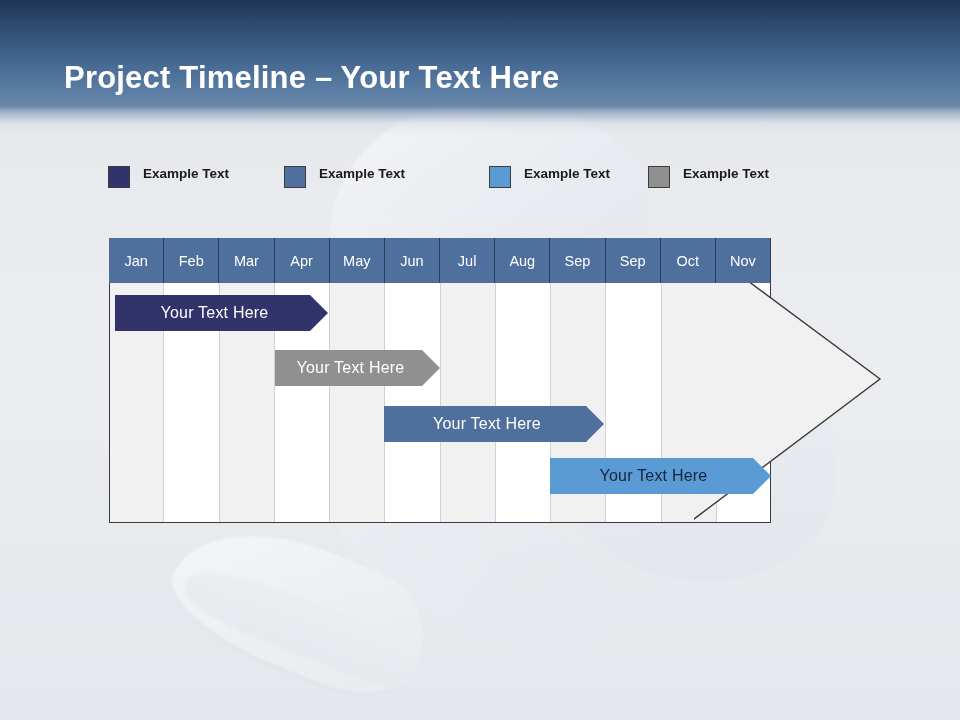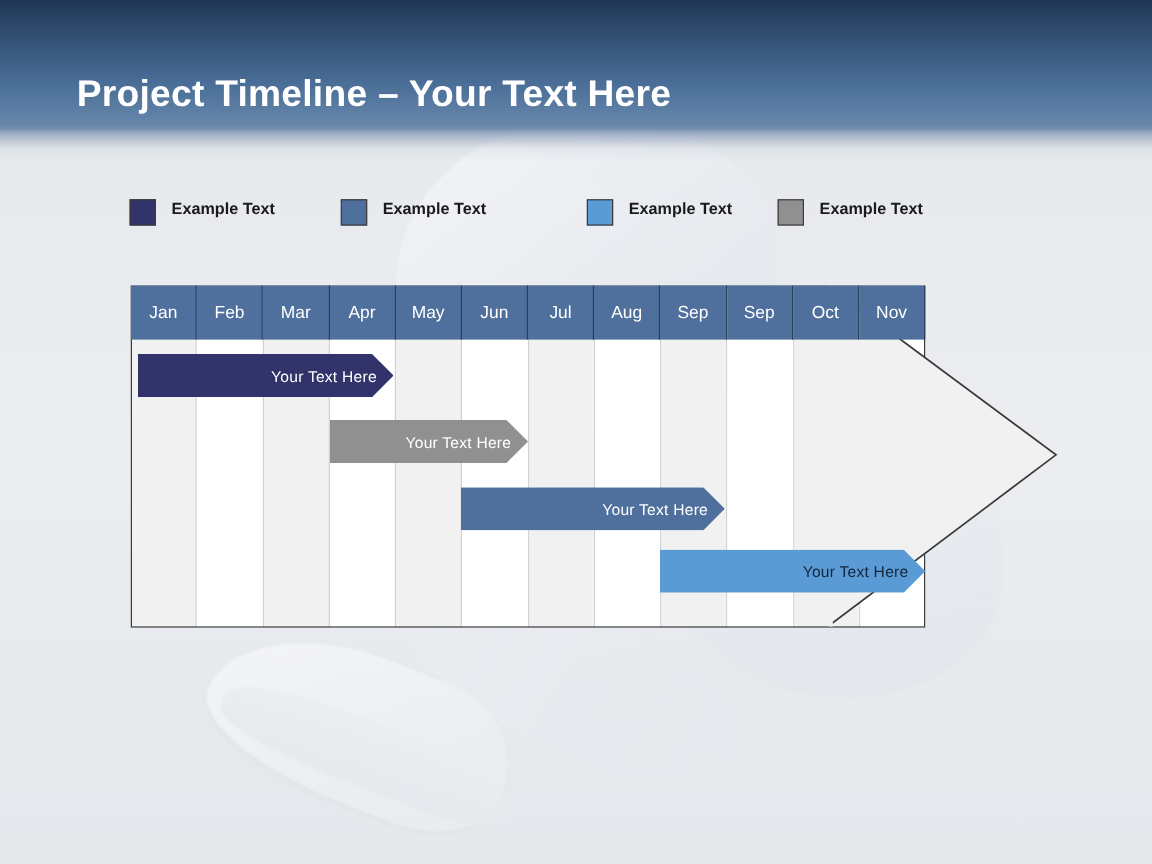--- a/index.html
+++ b/index.html
@@ -227,23 +227,23 @@
     position: absolute;
     left: 0; top: 0;
     width: 100%; height: 100%;
     z-index: 4;
   }
   .bar {
     position: absolute;
     height: 36px;
     display: flex;
     align-items: center;
-    justify-content: flex-end;
-    box-sizing: border-box;
-    font-size: 13px;
+    justify-content: center;
+    box-sizing: border-box;
+    font-size: 16px;
     white-space: nowrap;
     clip-path: polygon(0 0, calc(100% - 18px) 0, 100% 50%, calc(100% - 18px) 100%, 0 100%);
   }
   .bar-label { padding-right: 14px; letter-spacing: .2px; }
 
   .bar.navy  { background: #32336a; color: #ffffff; }
   .bar.grey  { background: #909090; color: #ffffff; }
   .bar.steel { background: #4f6f9c; color: #ffffff; }
   .bar.light { background: #5b9bd5; color: #14243c; }
 </style>

